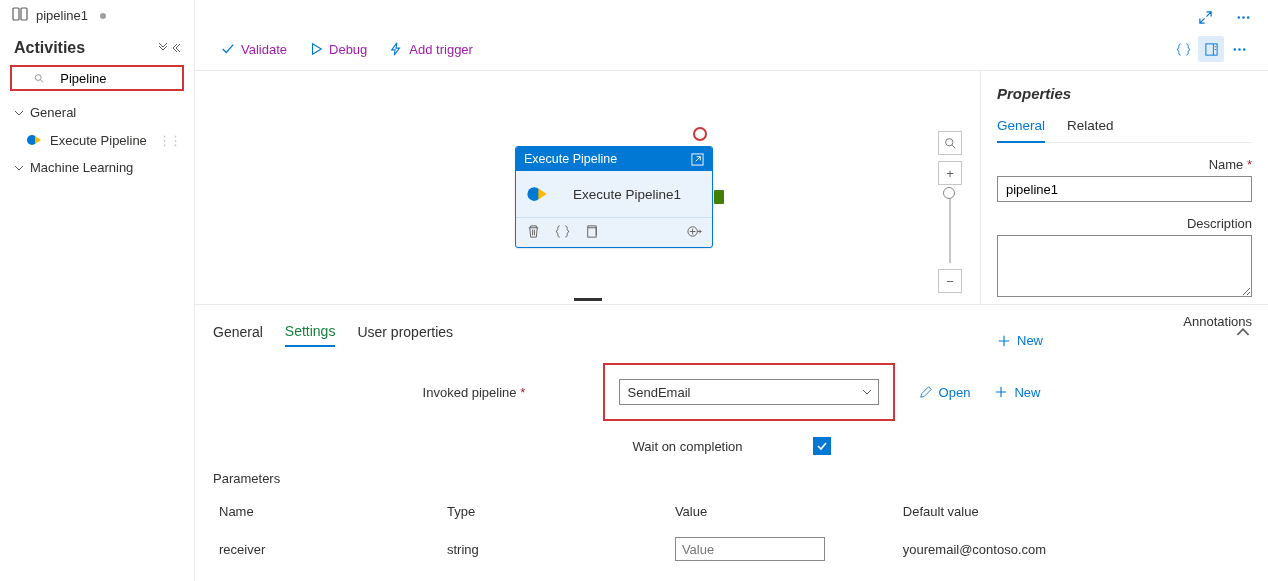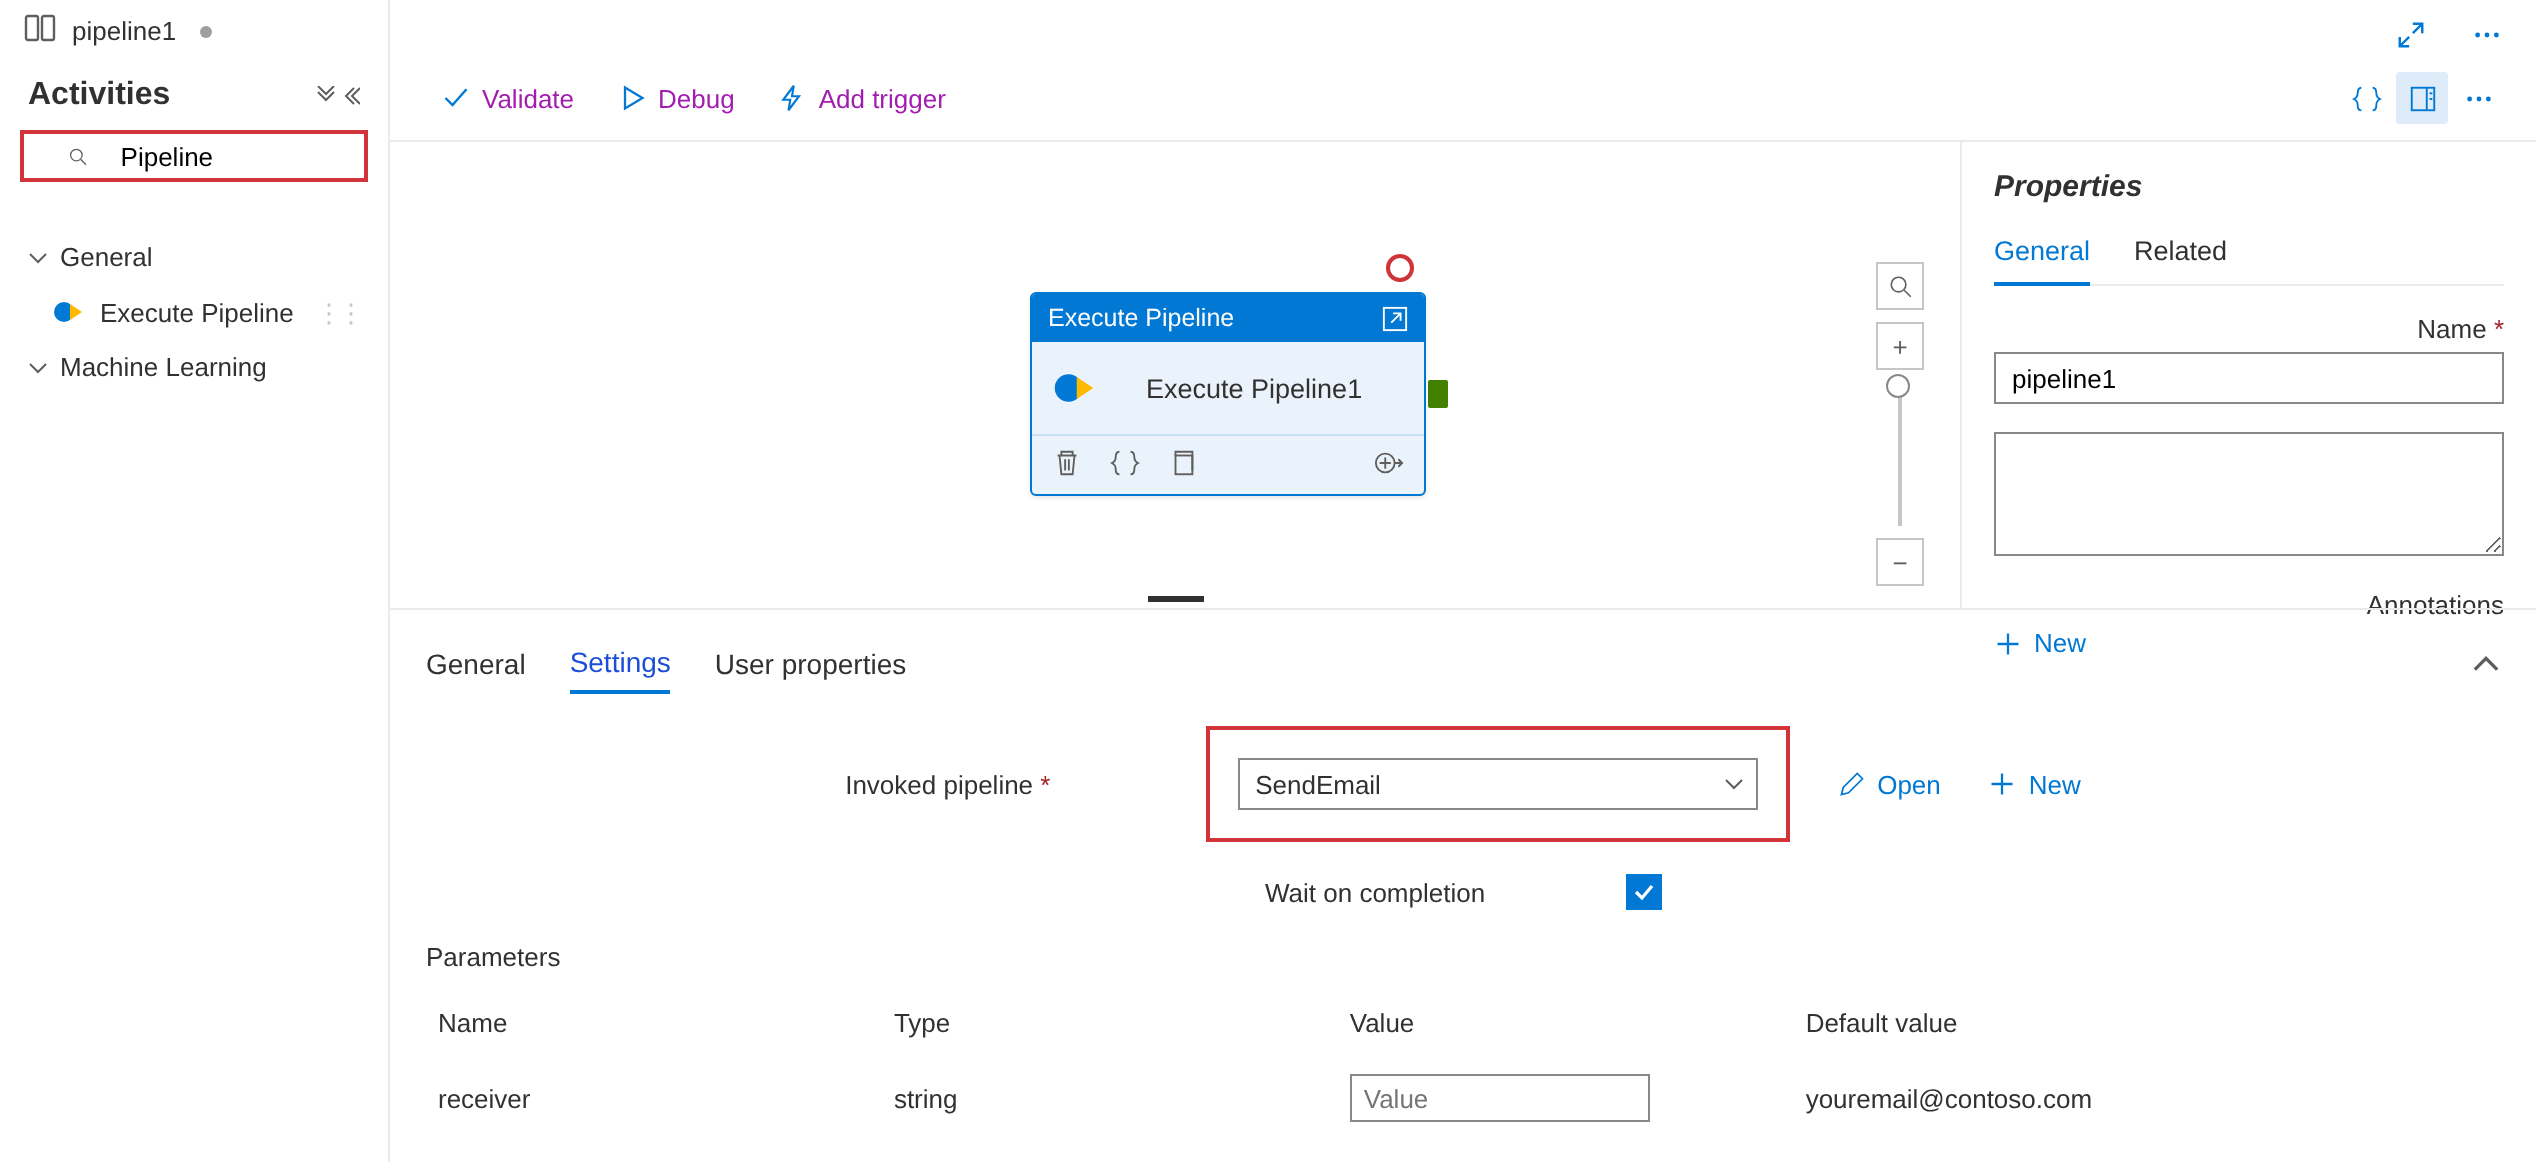--- a/index.html
+++ b/index.html
@@ -7,21 +7,21 @@
 .wrapper { display: flex; height: 100%; }
 
 
 .sidebar { width: 195px; border-right: 1px solid #edebe9; display: flex; flex-direction: column; }
 .tab-header { display: flex; align-items: center; padding: 6px 12px 4px; gap: 8px; font-size: 13px; }
 .tab-header .dot { width: 6px; height: 6px; background: #a19f9d; border-radius: 50%; margin-left: 4px; }
 .book-icon svg { width: 16px; height: 16px; }
 .activities-header { display: flex; align-items: center; justify-content: space-between; padding: 10px 14px 8px; }
 .activities-header h3 { font-size: 16px; font-weight: 600; }
 .activities-header .collapse { display: flex; gap: 2px; color: #605e5c; font-size: 12px; cursor: pointer; }
-.searchbox { margin: 0 10px 24px; border: 2px solid #d13438; display: flex; align-items: center; padding: 3px 22px; gap: 16px; height: 26px; }
+.searchbox { margin: 0 10px 8px; border: 2px solid #d13438; display: flex; align-items: center; padding: 3px 22px; gap: 16px; height: 26px; }
 .searchbox input { border: none; outline: none; font-size: 13px; width: 100%; }
 .searchbox svg { width: 13px; height: 13px; color: #605e5c; }
 .group-header { display: flex; align-items: center; gap: 6px; padding: 6px 14px; font-size: 13px; cursor: pointer; }
 .group-header svg { width: 10px; height: 10px; }
 .activity-item { display: flex; align-items: center; gap: 8px; padding: 6px 14px 6px 26px; font-size: 13px; cursor: grab; }
 .grip { margin-left: auto; color: #c8c6c4; letter-spacing: -2px; }
 
 
 .main { flex: 1; display: flex; flex-direction: column; min-width: 0; }
 .main-top { display: flex; align-items: center; justify-content: flex-end; padding: 4px 12px 0; gap: 12px; min-height: 28px; }
@@ -51,21 +51,21 @@
 .node-footer .last { margin-left: auto; }
 .red-circle { position: absolute; left: 498px; top: 56px; width: 14px; height: 14px; border: 2px solid #d13438; border-radius: 50%; }
 .green-port { position: absolute; left: 519px; top: 119px; width: 10px; height: 14px; background: #428000; border-radius: 1px; }
 
 
 .resize-handle { height: 10px; display: flex; align-items: center; justify-content: center; }
 .resize-handle .bar { width: 28px; height: 3px; background: #323130; }
 .bottom-panel { border-top: 1px solid #edebe9; padding: 8px 18px 12px; }
 .bp-tabs { display: flex; align-items: center; gap: 22px; padding: 6px 0 0; }
 .bp-tab { font-size: 14px; padding: 4px 0 6px; cursor: pointer; color: #323130; }
-.bp-tab.active { color: #1d4ed8; border-bottom: 2px solid #0078d4; font-weight: 400; }
+.bp-tab.active { color: #15803d; border-bottom: 2px solid #0078d4; font-weight: 400; }
 .bp-tabs .chev { margin-left: auto; cursor: pointer; }
 .bp-body { padding-top: 16px; }
 .form-row { display: flex; align-items: center; margin-bottom: 16px; justify-content: center; }
 .form-label { width: 180px; font-size: 13px; }
 .req { color: #a4262c; }
 .select-wrap { border: 2px solid #d13438; padding: 14px; }
 .select-box { width: 260px; height: 26px; border: 1px solid #8a8886; display: flex; align-items: center; justify-content: space-between; padding: 0 6px 0 8px; font-size: 13px; }
 .link-btn { display: inline-flex; align-items: center; gap: 6px; color: #0078d4; margin-left: 24px; cursor: pointer; font-size: 13px; }
 .link-btn svg { width: 14px; height: 14px; }
 .checkbox { width: 18px; height: 18px; background: #0078d4; display: inline-flex; align-items: center; justify-content: center; }
@@ -262,20 +262,21 @@
       </div>
 
       <aside class="props">
         <h3>Properties</h3>
         <div class="props-tabs">
           <span class="props-tab active">General</span>
           <span class="props-tab">Related</span>
         </div>
         <label class="field-label"><span>Name</span> <span class="req">*</span></label>
         <input class="text-input" type="text" value="pipeline1" style="">
+        <label class="field-label">Description</label>
         <textarea class="desc-area" style=""></textarea>
         <label class="field-label">Annotations</label>
         <span class="link-btn" style="margin-left:0">
           <svg viewBox="0 0 16 16">
               <path d="M8 2v12M2 8h12" stroke="#0078d4" stroke-width="1.3"></path>
             </svg>
           <span>New</span>
         </span>
       </aside>
     </div>

